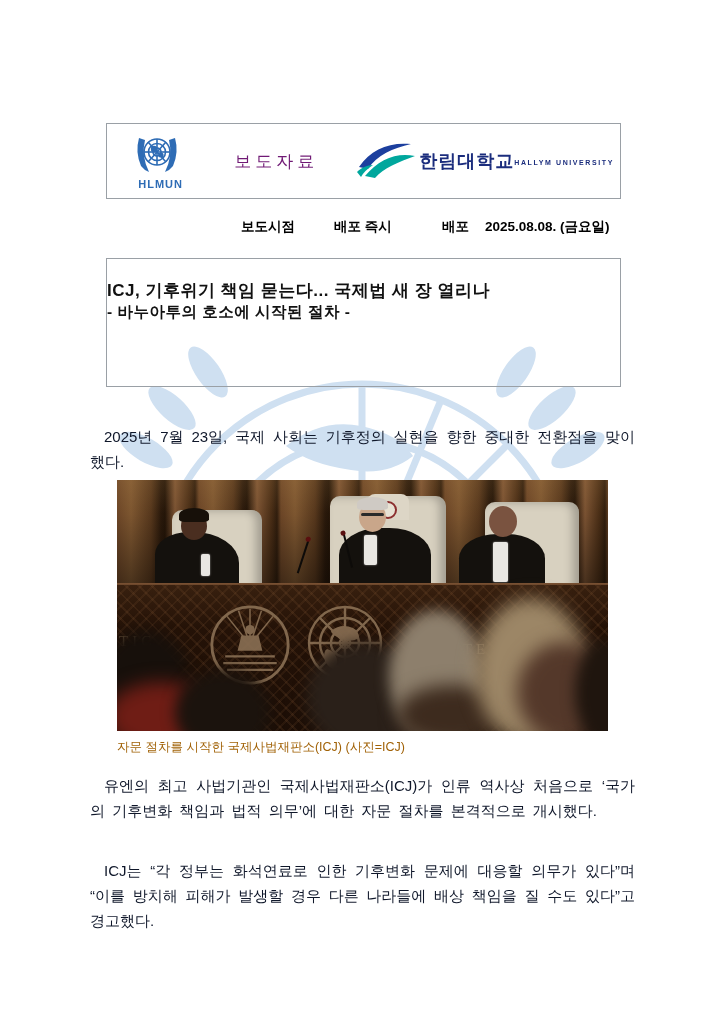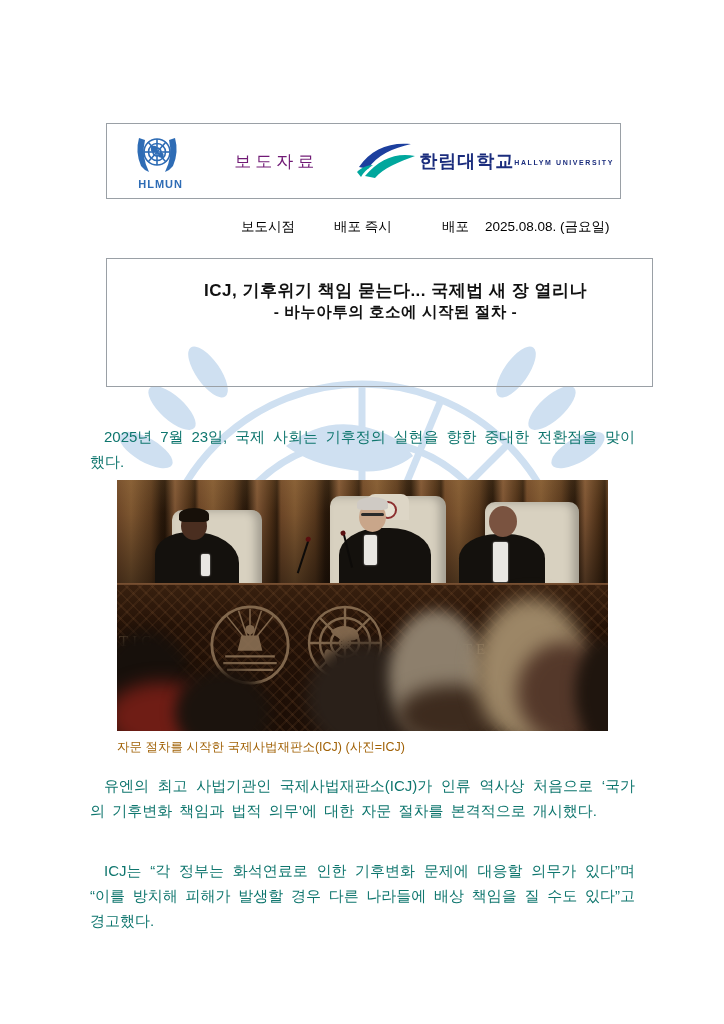--- a/index.html
+++ b/index.html
@@ -17,35 +17,35 @@
     background:#fff;
   }
   .hlmun-logo{display:flex;flex-direction:column;align-items:flex-end;margin-left:24px;}
   .hlmun-label{font-size:11px;font-weight:bold;color:#2e6cb5;letter-spacing:1px;margin-top:-2px;}
   .press-title{font-size:17px;letter-spacing:4px;color:#701a75;margin-left:14px;}
   .hallym-logo{display:flex;align-items:center;margin-right:6px;}
   .hallym-text{display:flex;flex-direction:row;align-items:center;margin-left:2px;}
   .hallym-kr{font-size:18px;font-weight:bold;color:#1b2d7d;letter-spacing:1px;line-height:18px;}
   .hallym-en{font-size:7px;font-weight:bold;color:#1b2d7d;letter-spacing:1.6px;margin-top:2px;}
   
-  .meta-row{position:absolute;top:218px;left:0;width:704px;height:18px;font-size:13.5px;font-weight:normal;color:#000;}
+  .meta-row{position:absolute;top:218px;left:0;width:704px;height:18px;font-size:13.5px;font-weight:bold;color:#000;}
   .meta-row span{position:absolute;white-space:nowrap;}
   .m1{left:241px;} .m2{left:334px;} .m3{left:442px;} .m4{left:485px;}
   
   .title-box{
     position:absolute;left:106px;top:258px;width:513px;height:127px;
-    border:1px solid #9aa0a6;text-align:center;background:transparent;padding-left:32px;
+    border:1px solid #9aa0a6;background:transparent;
   }
   .title-main{font-size:17px;font-weight:bold;margin-top:20px;letter-spacing:0.5px;}
   .title-sub1{font-size:15.5px;font-weight:bold;letter-spacing:0.5px;}
   .title-sub2{font-size:15.5px;font-weight:bold;margin-top:7px;letter-spacing:0.5px;}
   
   .para{
     position:absolute;left:90px;width:545px;font-size:15px;line-height:25px;
-    text-align:justify;word-spacing:3px;color:#0f766e;text-indent:14px;
+    text-align:justify;word-spacing:3px;color:#0f172a;text-indent:14px;
   }
   .p1{top:424px;} .p2{top:773px;} .p3{top:858px;}
   .caption{position:absolute;left:117px;top:739px;font-size:12.5px;color:#a16207;}
   
   .photo{
     position:absolute;left:117px;top:480px;width:491px;height:251px;
     background:#1a0f08;overflow:hidden;
   }
   .wood{
     position:absolute;left:0;top:0;width:491px;height:112px;

